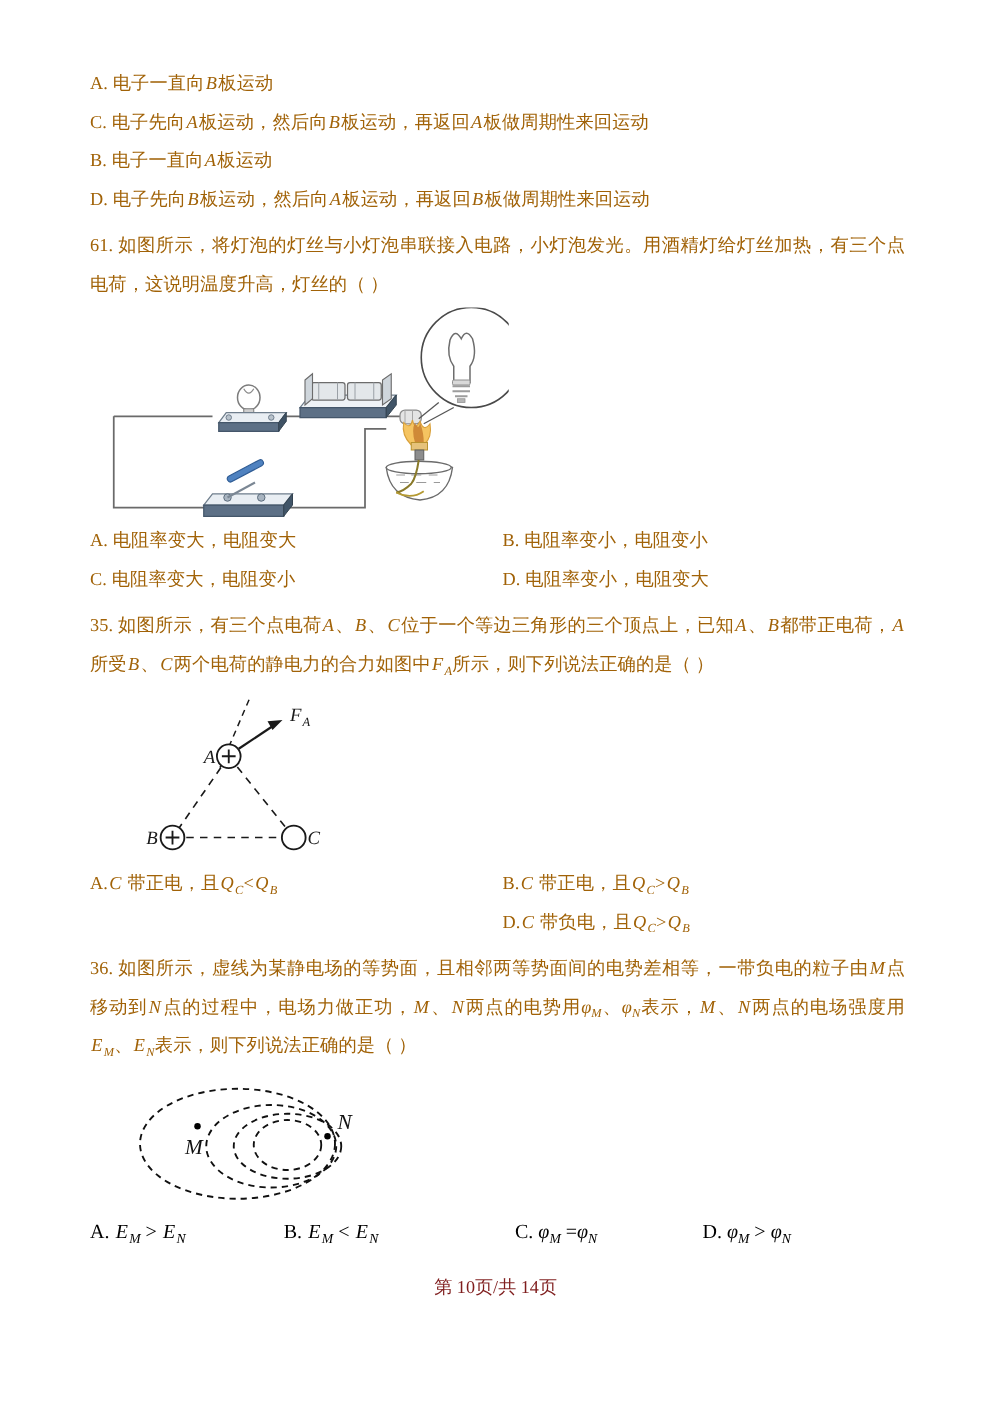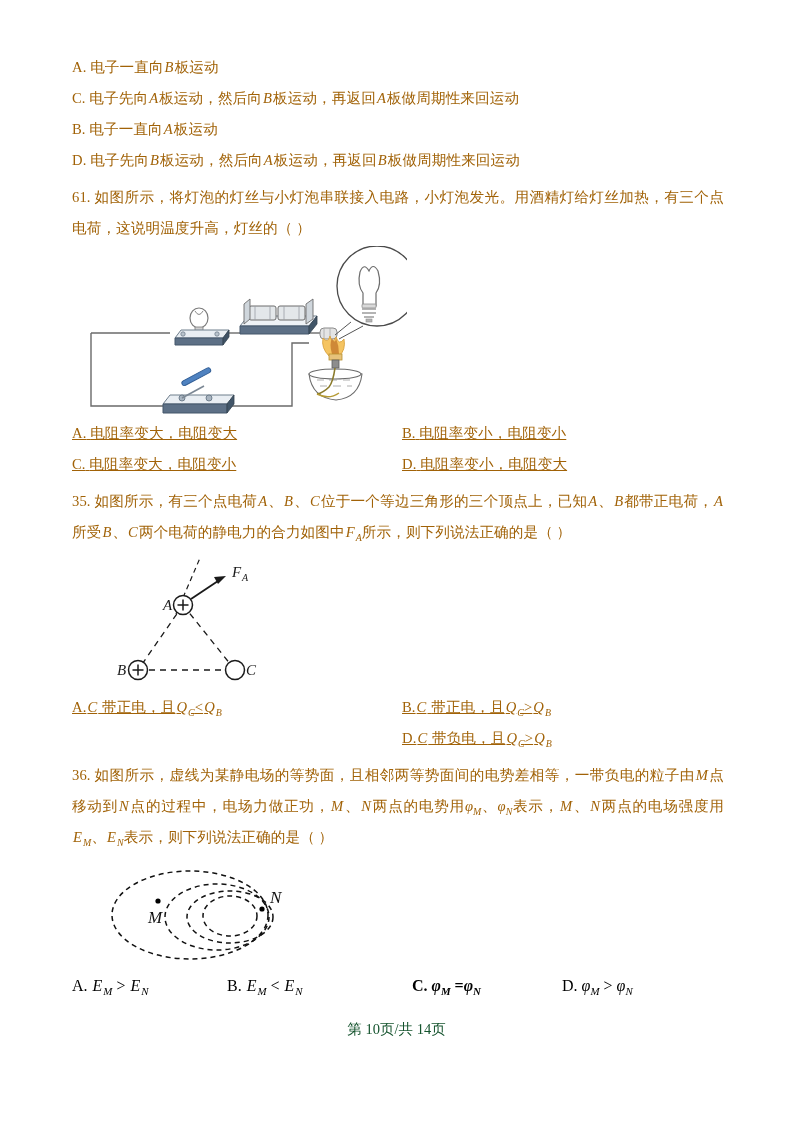--- a/index.html
+++ b/index.html
@@ -53,29 +53,29 @@
     font-family: "Liberation Serif", serif;
   }
   sub {
     font-size: 0.68em;
     font-style: italic;
     line-height: 0;
   }
 
   
   .opt-row { position: relative; height: 31px; }
-  .opt-row > span { position: absolute; top: 0; white-space: nowrap; text-decoration: underline; }
+  .opt-row > span { position: absolute; top: 0; white-space: nowrap; }
   .col-a { left: 0; }
   .col-b { left: 330px; }
 
   .opt-row4 { position: relative; height: 31px; }
   .opt-row4 > span { position: absolute; top: 0; white-space: nowrap; }
   .q4a { left: 0; }
   .q4b { left: 155px; }
-  .q4c { left: 340px; font-weight: bold; }
+  .q4c { left: 340px; }
   .q4d { left: 490px; }
 
   .q-block { margin-top: 6px; }
 
   
   .fig-circuit {
     position: relative;
     width: 652px;
     height: 172px;
     margin-top: 2px;
@@ -94,21 +94,21 @@
   }
 
   
   .footer {
     position: absolute;
     left: 0;
     top: 1020px;
     width: 793px;
     text-align: center;
     font-size: 14.5px;
-    color: #14532d;
+    color: #7f1d1d;
   }
 </style>
 </head>
 <body>
 
 <div class="page">
  <div class="content">
 
   <div>
     <div class="opt-line">

